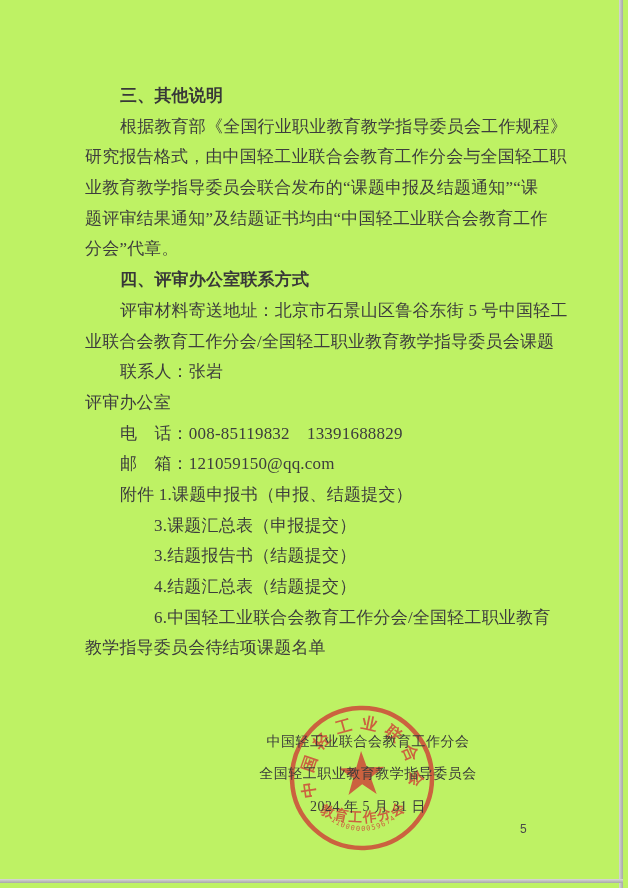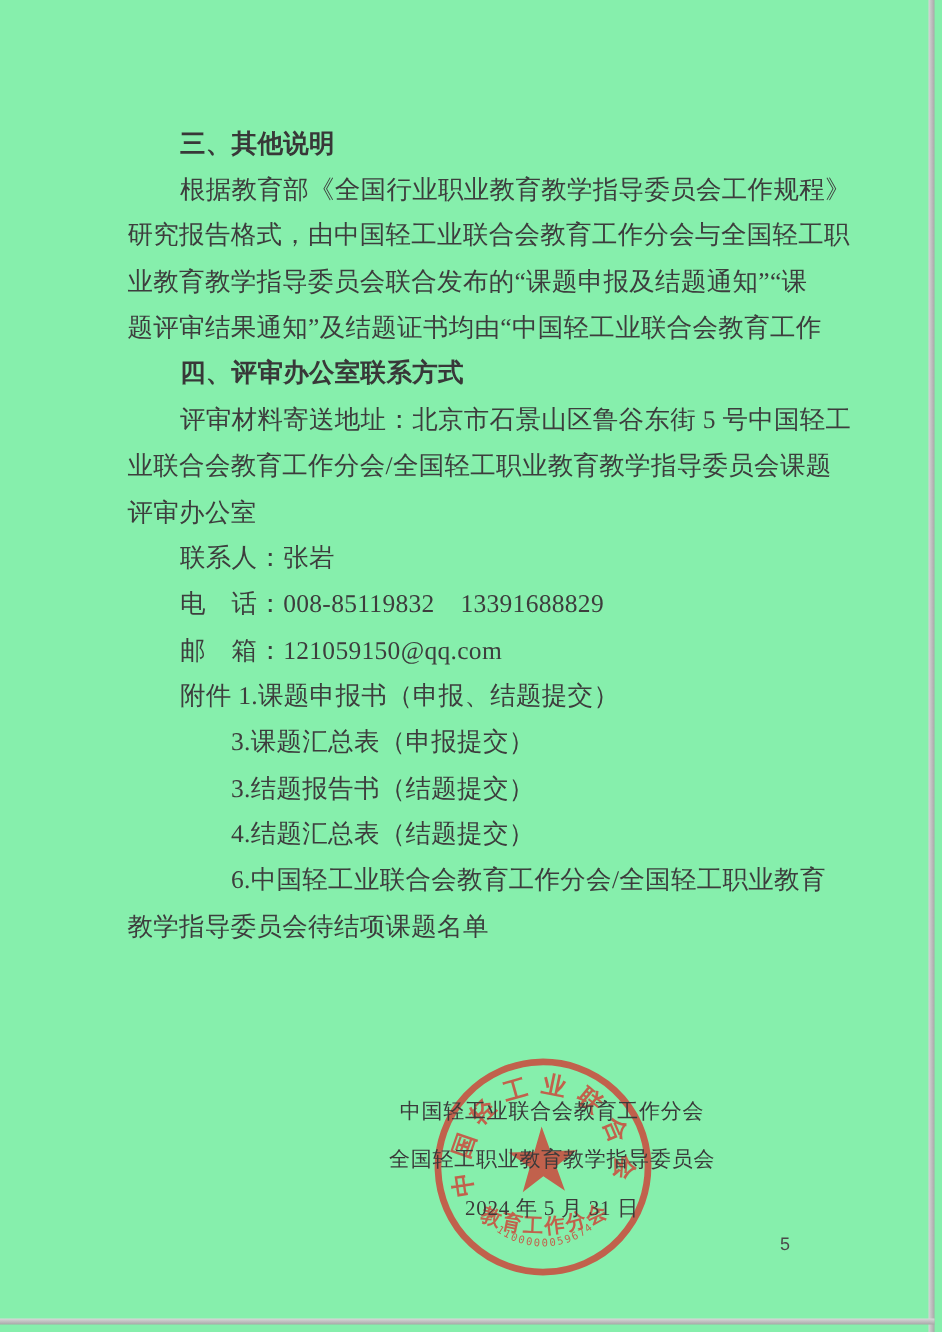--- a/index.html
+++ b/index.html
@@ -12,21 +12,21 @@
     margin: 0; padding: 0;
     width: 628px; height: 888px;
     background: #ffffff;
     font-family: "Liberation Serif", "DejaVu Serif", serif;
     color: var(--ink);
     overflow: hidden;
   }
   .page {
     position: relative;
     width: 628px; height: 888px;
-    background: #86efac;
+    background: #bef264;
   }
   
   .edge-right {
     position: absolute; left: 619px; top: 0; width: 4px; height: 888px;
     background: linear-gradient(to right, #d6d6d6, var(--page-edge));
   }
   .edge-bottom {
     position: absolute; left: 0; top: 879px; width: 623px; height: 4px;
     background: linear-gradient(to bottom, #d9d9d9, var(--page-edge));
   }
@@ -88,25 +88,26 @@
 <body>
 
 <div class="page">
 
   <div class="content">
     <div class="ln heading ind-2">三、其他说明</div>
     <div class="ln ind-2">根据教育部《全国行业职业教育教学指导委员会工作规程》</div>
     <div class="ln">研究报告格式，由中国轻工业联合会教育工作分会与全国轻工职</div>
     <div class="ln">业教育教学指导委员会联合发布的“课题申报及结题通知”“课</div>
     <div class="ln">题评审结果通知”及结题证书均由“中国轻工业联合会教育工作</div>
+    <div class="ln">分会”代章。</div>
     <div class="ln heading ind-2">四、评审办公室联系方式</div>
     <div class="ln ind-2">评审材料寄送地址：北京市石景山区鲁谷东街 5 号中国轻工</div>
     <div class="ln">业联合会教育工作分会/全国轻工职业教育教学指导委员会课题</div>
+    <div class="ln ind-2">联系人：张岩</div>
     <div class="ln">评审办公室</div>
-    <div class="ln ind-2">联系人：张岩</div>
     <div class="ln ind-2">电　话：008-85119832　13391688829</div>
     <div class="ln ind-2">邮　箱：121059150@qq.com</div>
     <div class="ln ind-2">附件 1.课题申报书（申报、结题提交）</div>
     <div class="ln ind-4">3.课题汇总表（申报提交）</div>
     <div class="ln ind-4">3.结题报告书（结题提交）</div>
     <div class="ln ind-4">4.结题汇总表（结题提交）</div>
     <div class="ln ind-4">6.中国轻工业联合会教育工作分会/全国轻工职业教育</div>
     <div class="ln">教学指导委员会待结项课题名单</div>
   </div>
 

